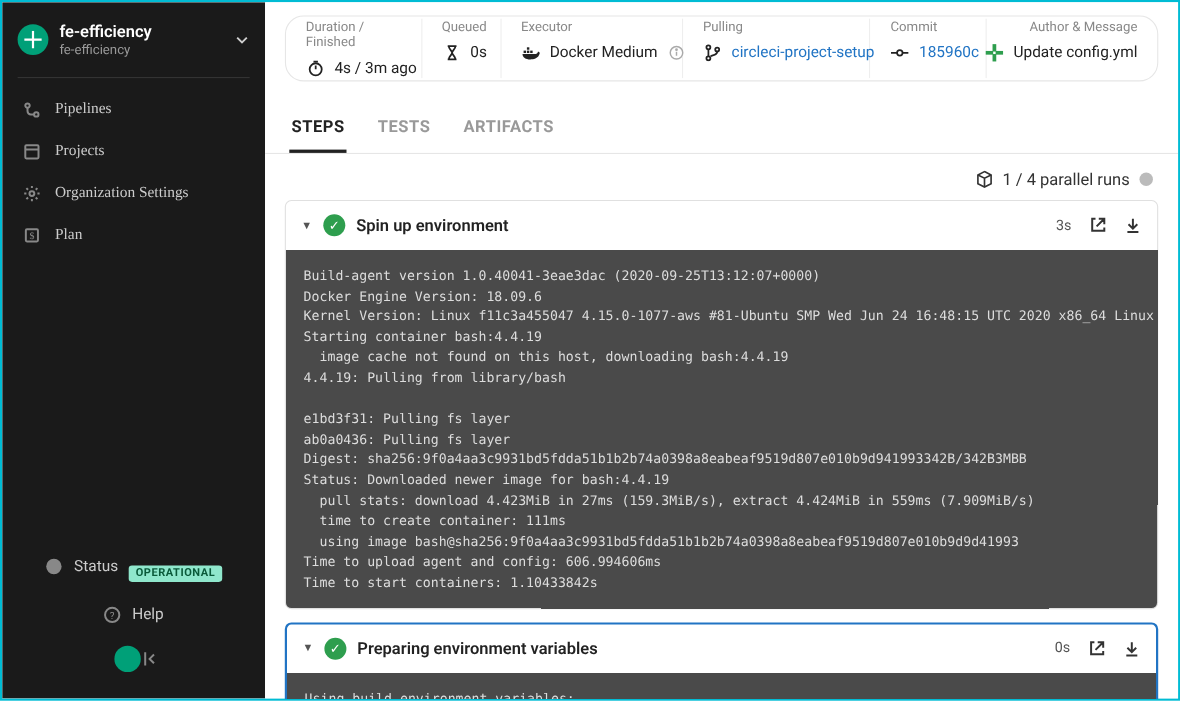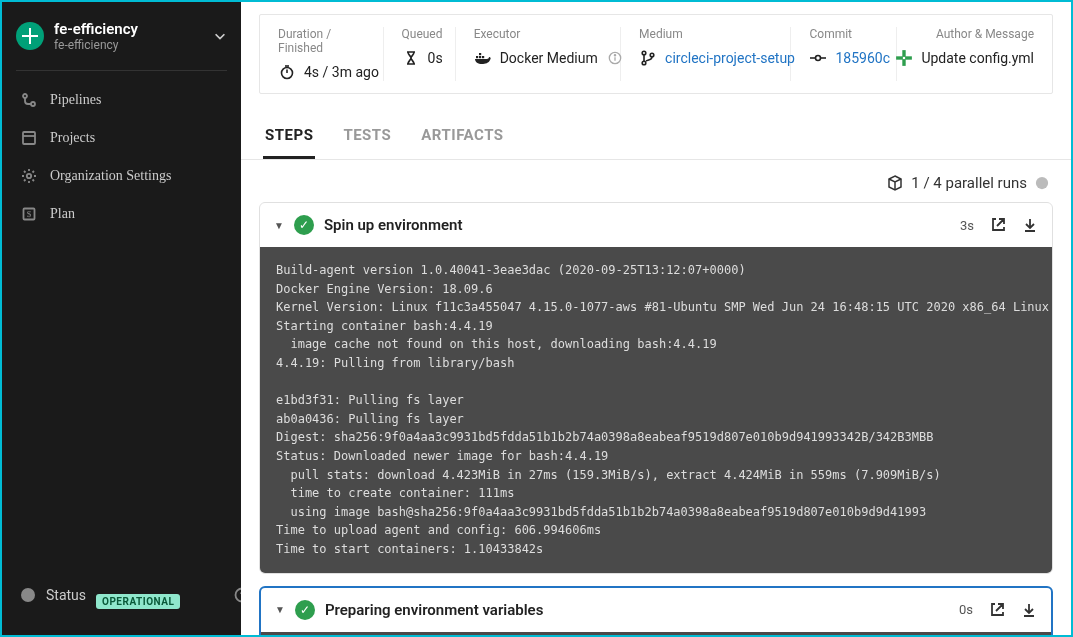--- a/index.html
+++ b/index.html
@@ -9,28 +9,28 @@
 .proj-header { display: flex; align-items: center; padding: 6px 14px 14px; gap: 10px; }
 .proj-icon { width: 28px; height: 28px; border-radius: 50%; background: #00a078; display: flex; align-items: center; justify-content: center; color: #fff; font-weight: bold; font-size: 16px; }
 .proj-text { flex: 1; }
 .proj-name { color: #fff; font-weight: 600; font-size: 15px; }
 .proj-sub { color: #999; font-size: 12px; }
 .chev { color: #ccc; }
 .hr { border: none; border-top: 1px solid #333; margin: 4px 14px 10px; }
 .nav { display: flex; flex-direction: column; font-family: Liberation Serif, serif; }
 .nav-item { display: flex; align-items: center; gap: 12px; padding: 10px 18px; color: #ccc; cursor: pointer; }
 .nav-item .ico { width: 18px; height: 18px; display: flex; align-items: center; justify-content: center; color: #888; }
-.sidebar-bottom { margin-top: auto; display: flex; flex-direction: row; gap: 18px; padding-bottom: 6px; align-items: center; }
+.sidebar-bottom { margin-top: auto; display: flex; flex-direction: column; gap: 6px; padding-bottom: 6px; align-items: center; }
 .status-row { display: flex; align-items: center; gap: 10px; padding: 8px 18px; color: #ccc; }
 .badge-op { background: #8fe7cc; color: #0a5a3a; font-size: 10px; font-weight: 700; padding: 2px 6px; border-radius: 3px; letter-spacing: .5px; margin-top: 14px; }
 .avatar-small { width: 24px; height: 24px; border-radius: 50%; background: #00a078; margin-left: 18px; }
 .collapse { margin-left: auto; margin-right: 14px; color: #888; }
 .bottom-row { display: flex; align-items: center; padding: 6px 0; }
 .main { flex: 1; display: flex; flex-direction: column; background: #fff; overflow: hidden; }
-.meta-bar { display: flex; border: 1px solid #e6e6e6; border-radius: 2px; margin: 12px 18px 0; padding: 12px 0; }
+.meta-bar { display: flex; border: 1px solid #e6e6e6; border-radius: 17px; margin: 12px 18px 0; padding: 2px 0; }
 .meta-col { padding: 0 18px; border-right: 1px solid #eee; display: flex; flex-direction: column; gap: 8px; min-width: 0; }
 .meta-col:last-child { border-right: none; align-items: flex-end; }
 .meta-label { font-size: 12px; color: #888; }
 .meta-val { display: flex; align-items: center; gap: 8px; font-size: 14px; color: #222; white-space: nowrap; }
 .meta-val .ico { width: 18px; height: 18px; display: flex; align-items: center; justify-content: center; flex-shrink: 0; }
 .link { color: #2174c4; }
 .tabs { display: flex; gap: 26px; padding: 0 22px; border-bottom: 1px solid #e6e6e6; margin-top: 20px; }
 .tab { padding: 12px 2px; font-size: 15px; font-weight: 700; color: #999; letter-spacing: .5px; cursor: pointer; }
 .tab.active { color: #222; border-bottom: 3px solid #222; }
 .parallel { display: flex; justify-content: flex-end; align-items: center; gap: 8px; padding: 14px 22px 10px; font-size: 15px; color: #333; }
@@ -182,21 +182,21 @@
             <span class="ico">
               <svg width="14" height="14" viewBox="0 0 16 16" fill="none" stroke="#aaa" stroke-width="1.5">
                 <circle cx="8" cy="8" r="6.5"></circle>
                 <line x1="8" y1="7" x2="8" y2="11"></line>
                 <circle cx="8" cy="4.8" r="0.7" fill="#aaa"></circle>
               </svg>
             </span>
           </div>
       </div>
       <div class="meta-col">
-        <div class="meta-label">Medium</div>
+        <div class="meta-label">Pulling</div>
         <div class="meta-val">
             <span class="ico">
               <svg width="16" height="16" viewBox="0 0 16 16" fill="none" stroke="currentColor" stroke-width="1.6">
                 <circle cx="4" cy="3" r="1.8"></circle>
                 <circle cx="4" cy="13" r="1.8"></circle>
                 <circle cx="12" cy="5" r="1.8"></circle>
                 <path d="M4 5v6M12 7c0 3-4 3-6 4"></path>
               </svg>
             </span>
             <span class="link">circleci-project-setup</span>

